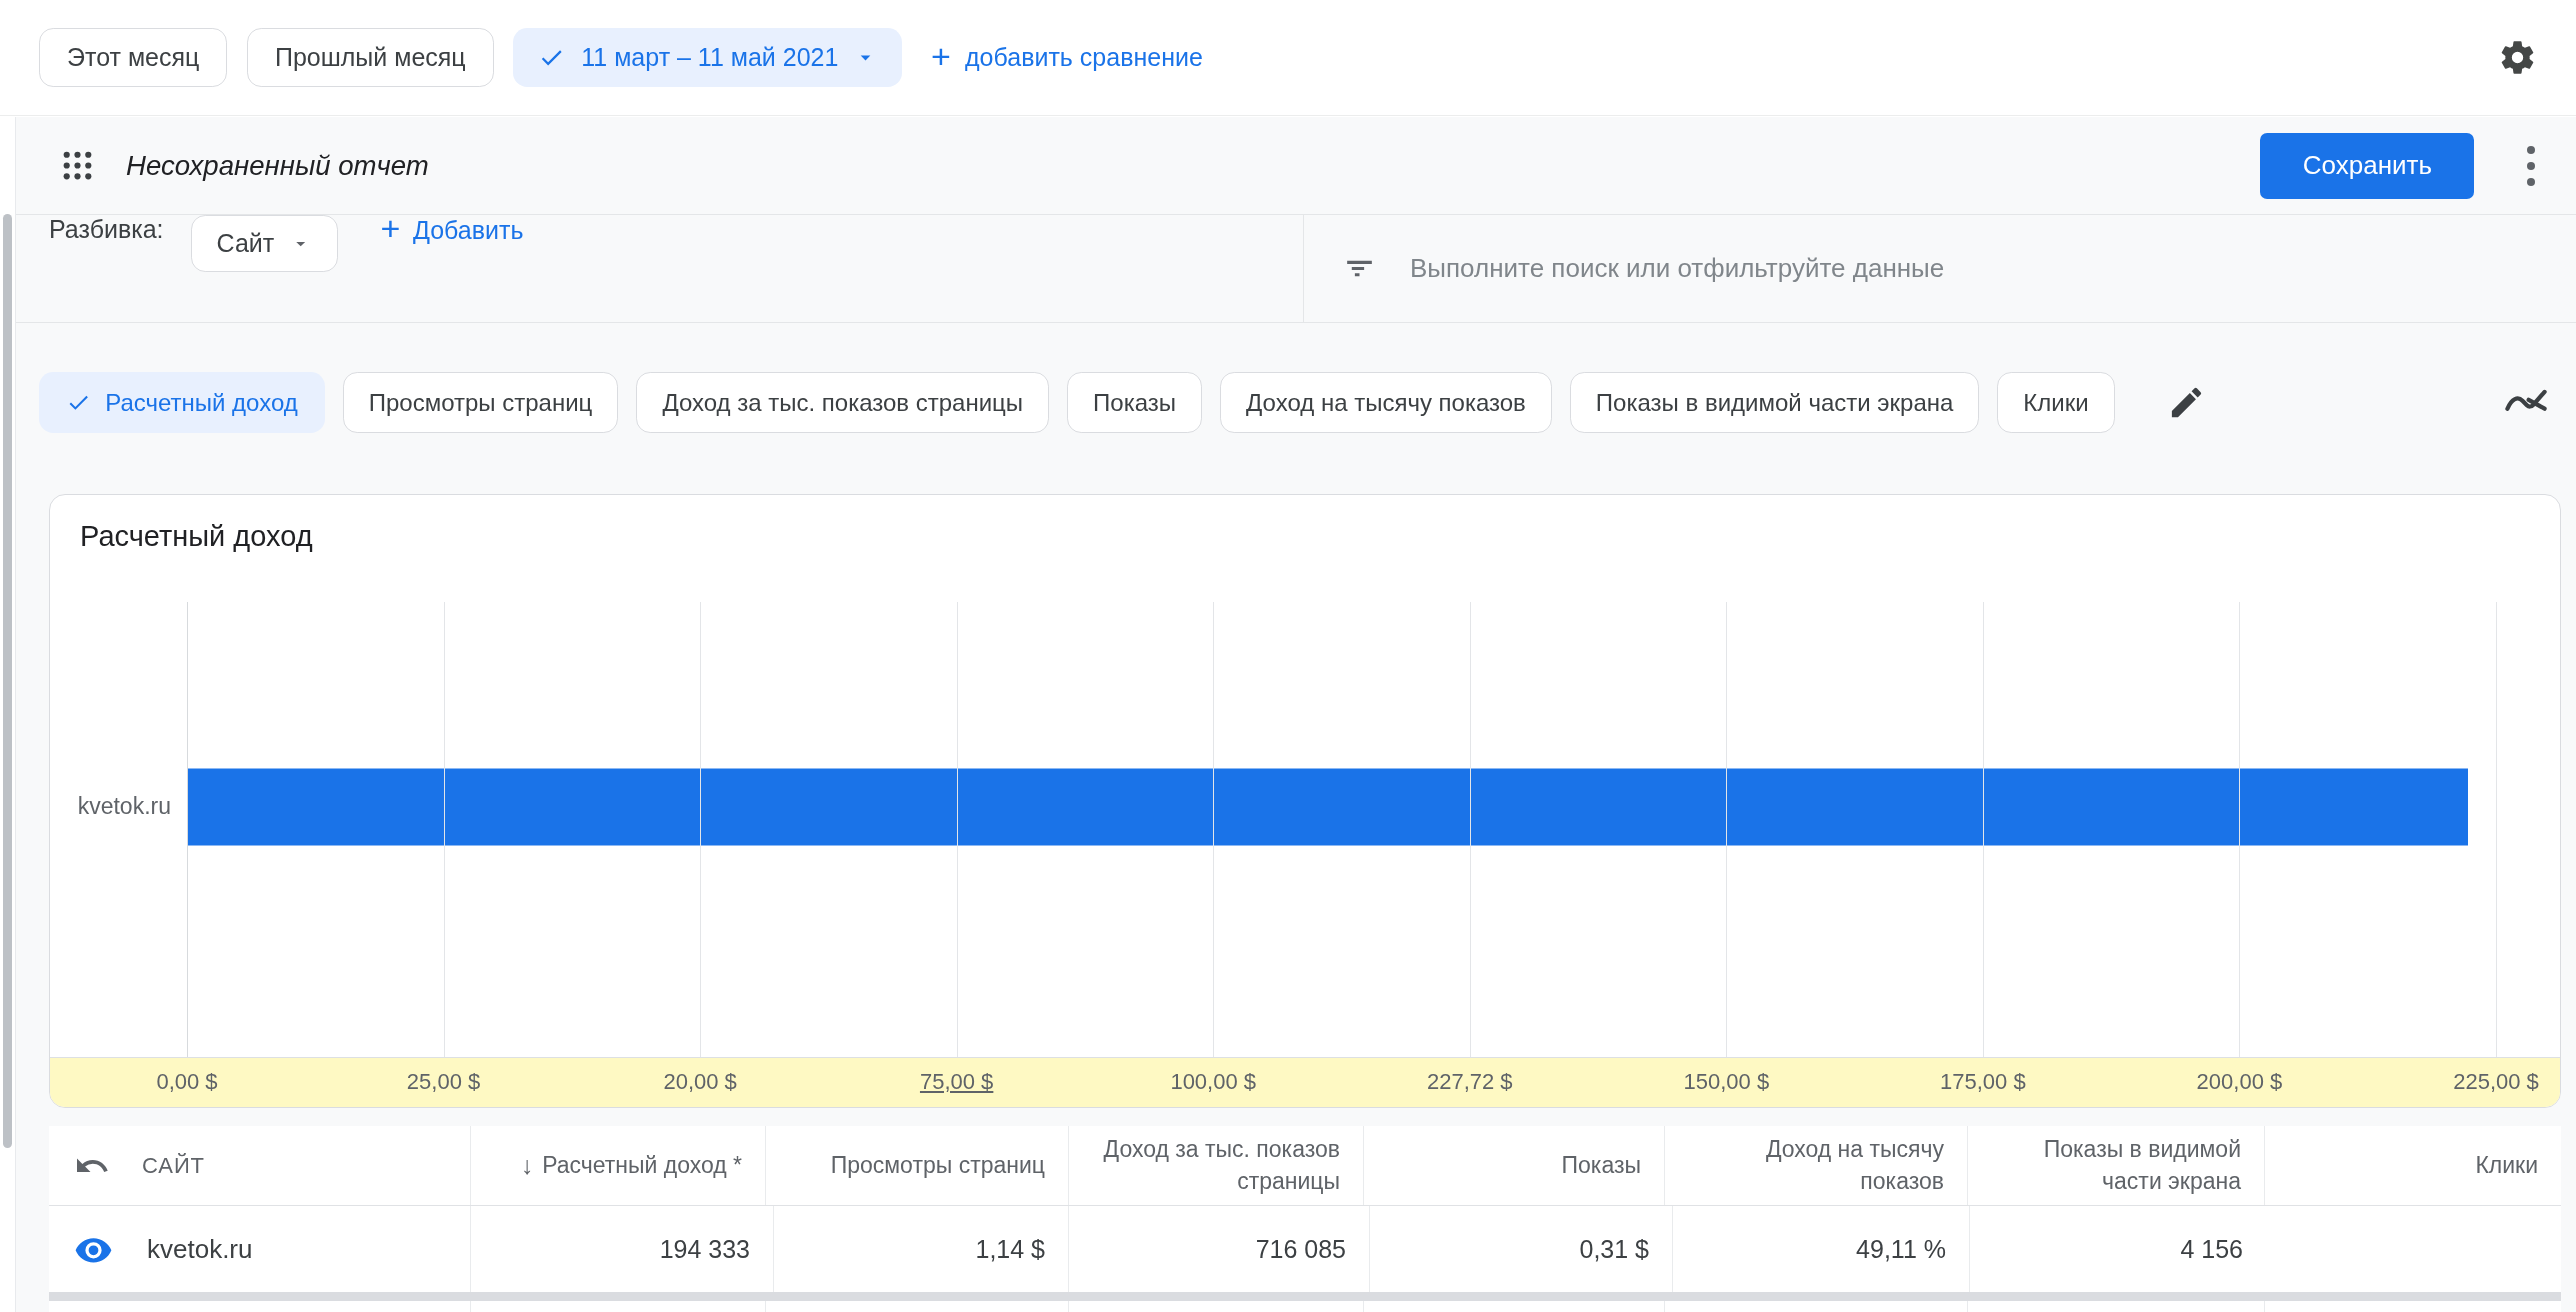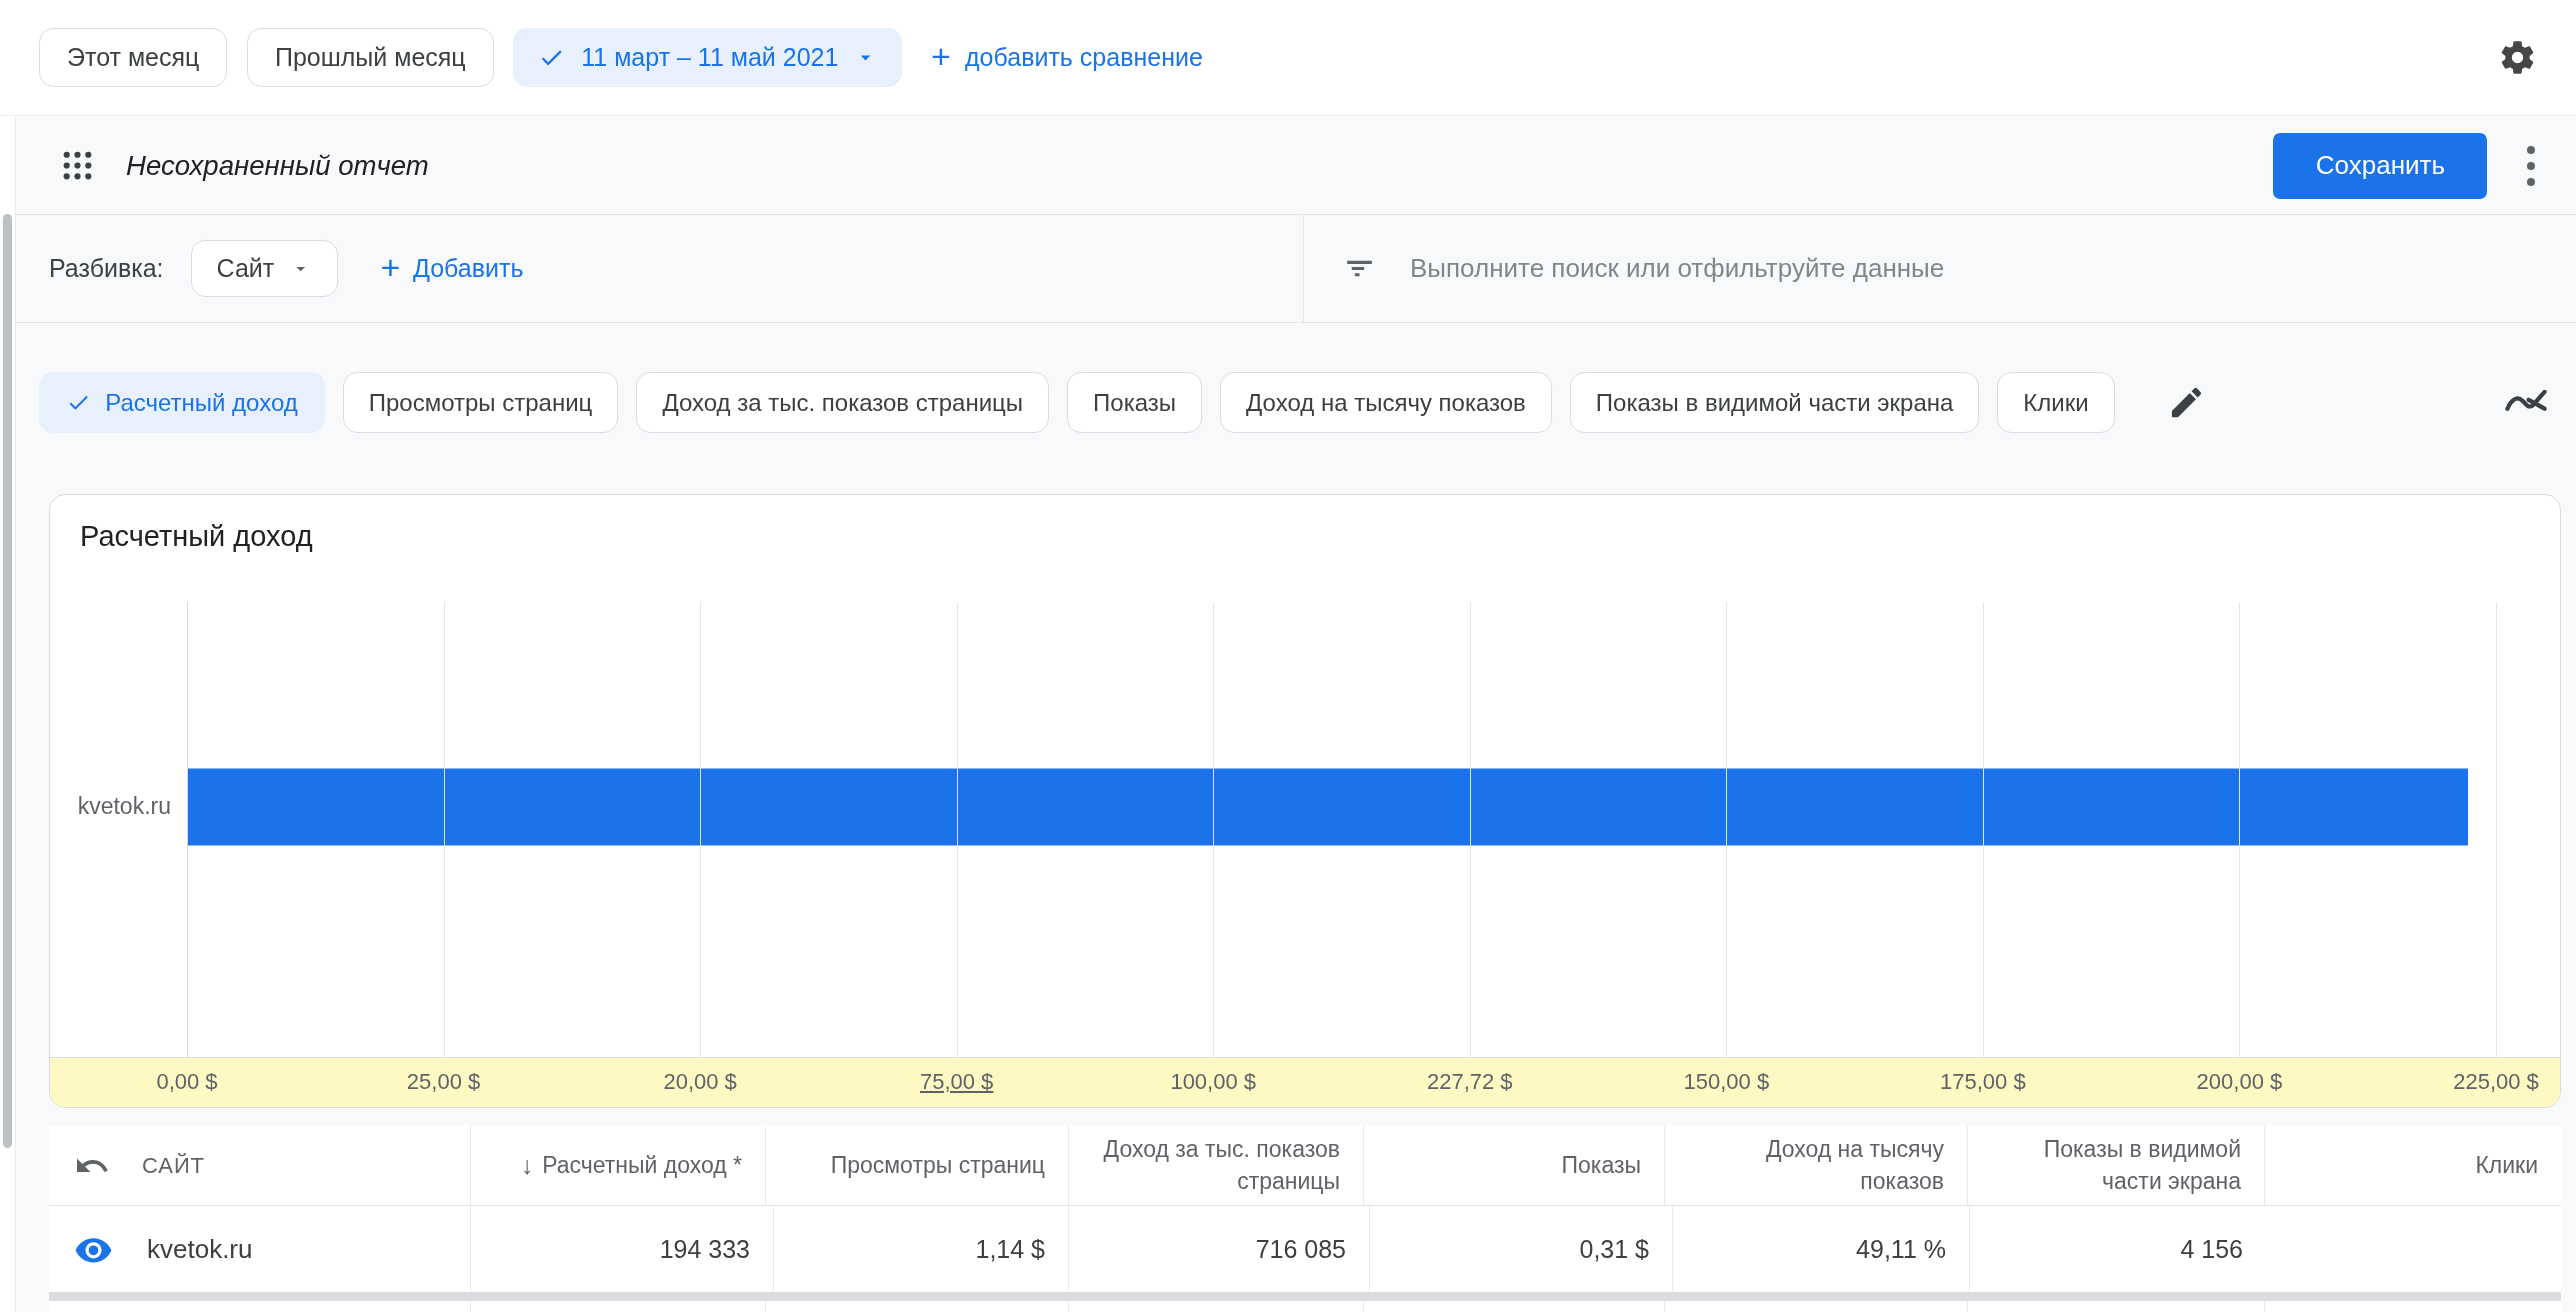--- a/index.html
+++ b/index.html
@@ -21,30 +21,30 @@
 
   
   .panel { position:absolute; top:117px; left:0; right:0; bottom:0; background:#f8f9fa; }
   .left-margin { position:absolute; top:117px; left:0; bottom:0; width:16px; background:#fff; border-right:0.9px solid #e8eaed; z-index:4; }
   .left-scrollbar { position:absolute; left:2.7px; top:214px; width:9.8px; height:934px; background:#bdc1c6; border-radius:5.3px; z-index:5; }
 
   
   .report-header { position:absolute; top:117px; left:0; right:0; height:97px; display:flex; align-items:center; padding:0 36px; }
   .apps-grid { margin-left:23px; display:flex; align-items:center; cursor:pointer; }
   .report-title { margin-left:30px; font-size:27.6px; font-style:italic; color:#202124; }
-  .header-right { margin-left:auto; display:flex; align-items:center; gap:34px; }
+  .header-right { margin-left:auto; display:flex; align-items:center; gap:47px; }
   .save-btn { min-width:214px; height:66px; background:#1a73e8; color:#fff; border:none; border-radius:7.1px;
               font-size:26px; font-weight:500; font-family:inherit; cursor:pointer; }
   .kebab { display:flex; flex-direction:column; gap:8px; padding:5.3px; cursor:pointer; }
   .kebab i { width:8px; height:8px; border-radius:50%; background:#5f6368; }
 
   
   .breakdown-row { position:absolute; top:214px; left:0; right:0; height:109px; display:flex;
                    border-top:0.9px solid #e4e6e8; border-bottom:0.9px solid #e4e6e8; }
-  .breakdown-left { width:1304px; display:flex; align-items:center; padding-left:49px; gap:27px; border-right:0.9px solid #e4e6e8; }
+  .breakdown-left { width:1304px; display:flex; align-items:flex-start; padding-left:49px; gap:27px; border-right:0.9px solid #e4e6e8; }
   .breakdown-label { font-size:25px; color:#3c4043; }
   .dim-pill { height:57px; border:1.8px solid #dadce0; border-radius:14.2px; background:#fff; display:flex;
               align-items:center; gap:16px; padding:0 25px; font-size:25px; color:#3c4043; cursor:pointer; }
   .add-dim { display:flex; align-items:center; gap:12.5px; color:#1a73e8; font-size:25px; font-weight:500; cursor:pointer; margin-left:16px; }
   .search-area { flex:1; display:flex; align-items:center; gap:30px; padding-left:37px; }
   .search-input { flex:1; border:none; outline:none; background:transparent; font-family:inherit;
                   font-size:26px; color:#3c4043; }
   .search-input::placeholder { color:#80868b; opacity:1; }
 
   

